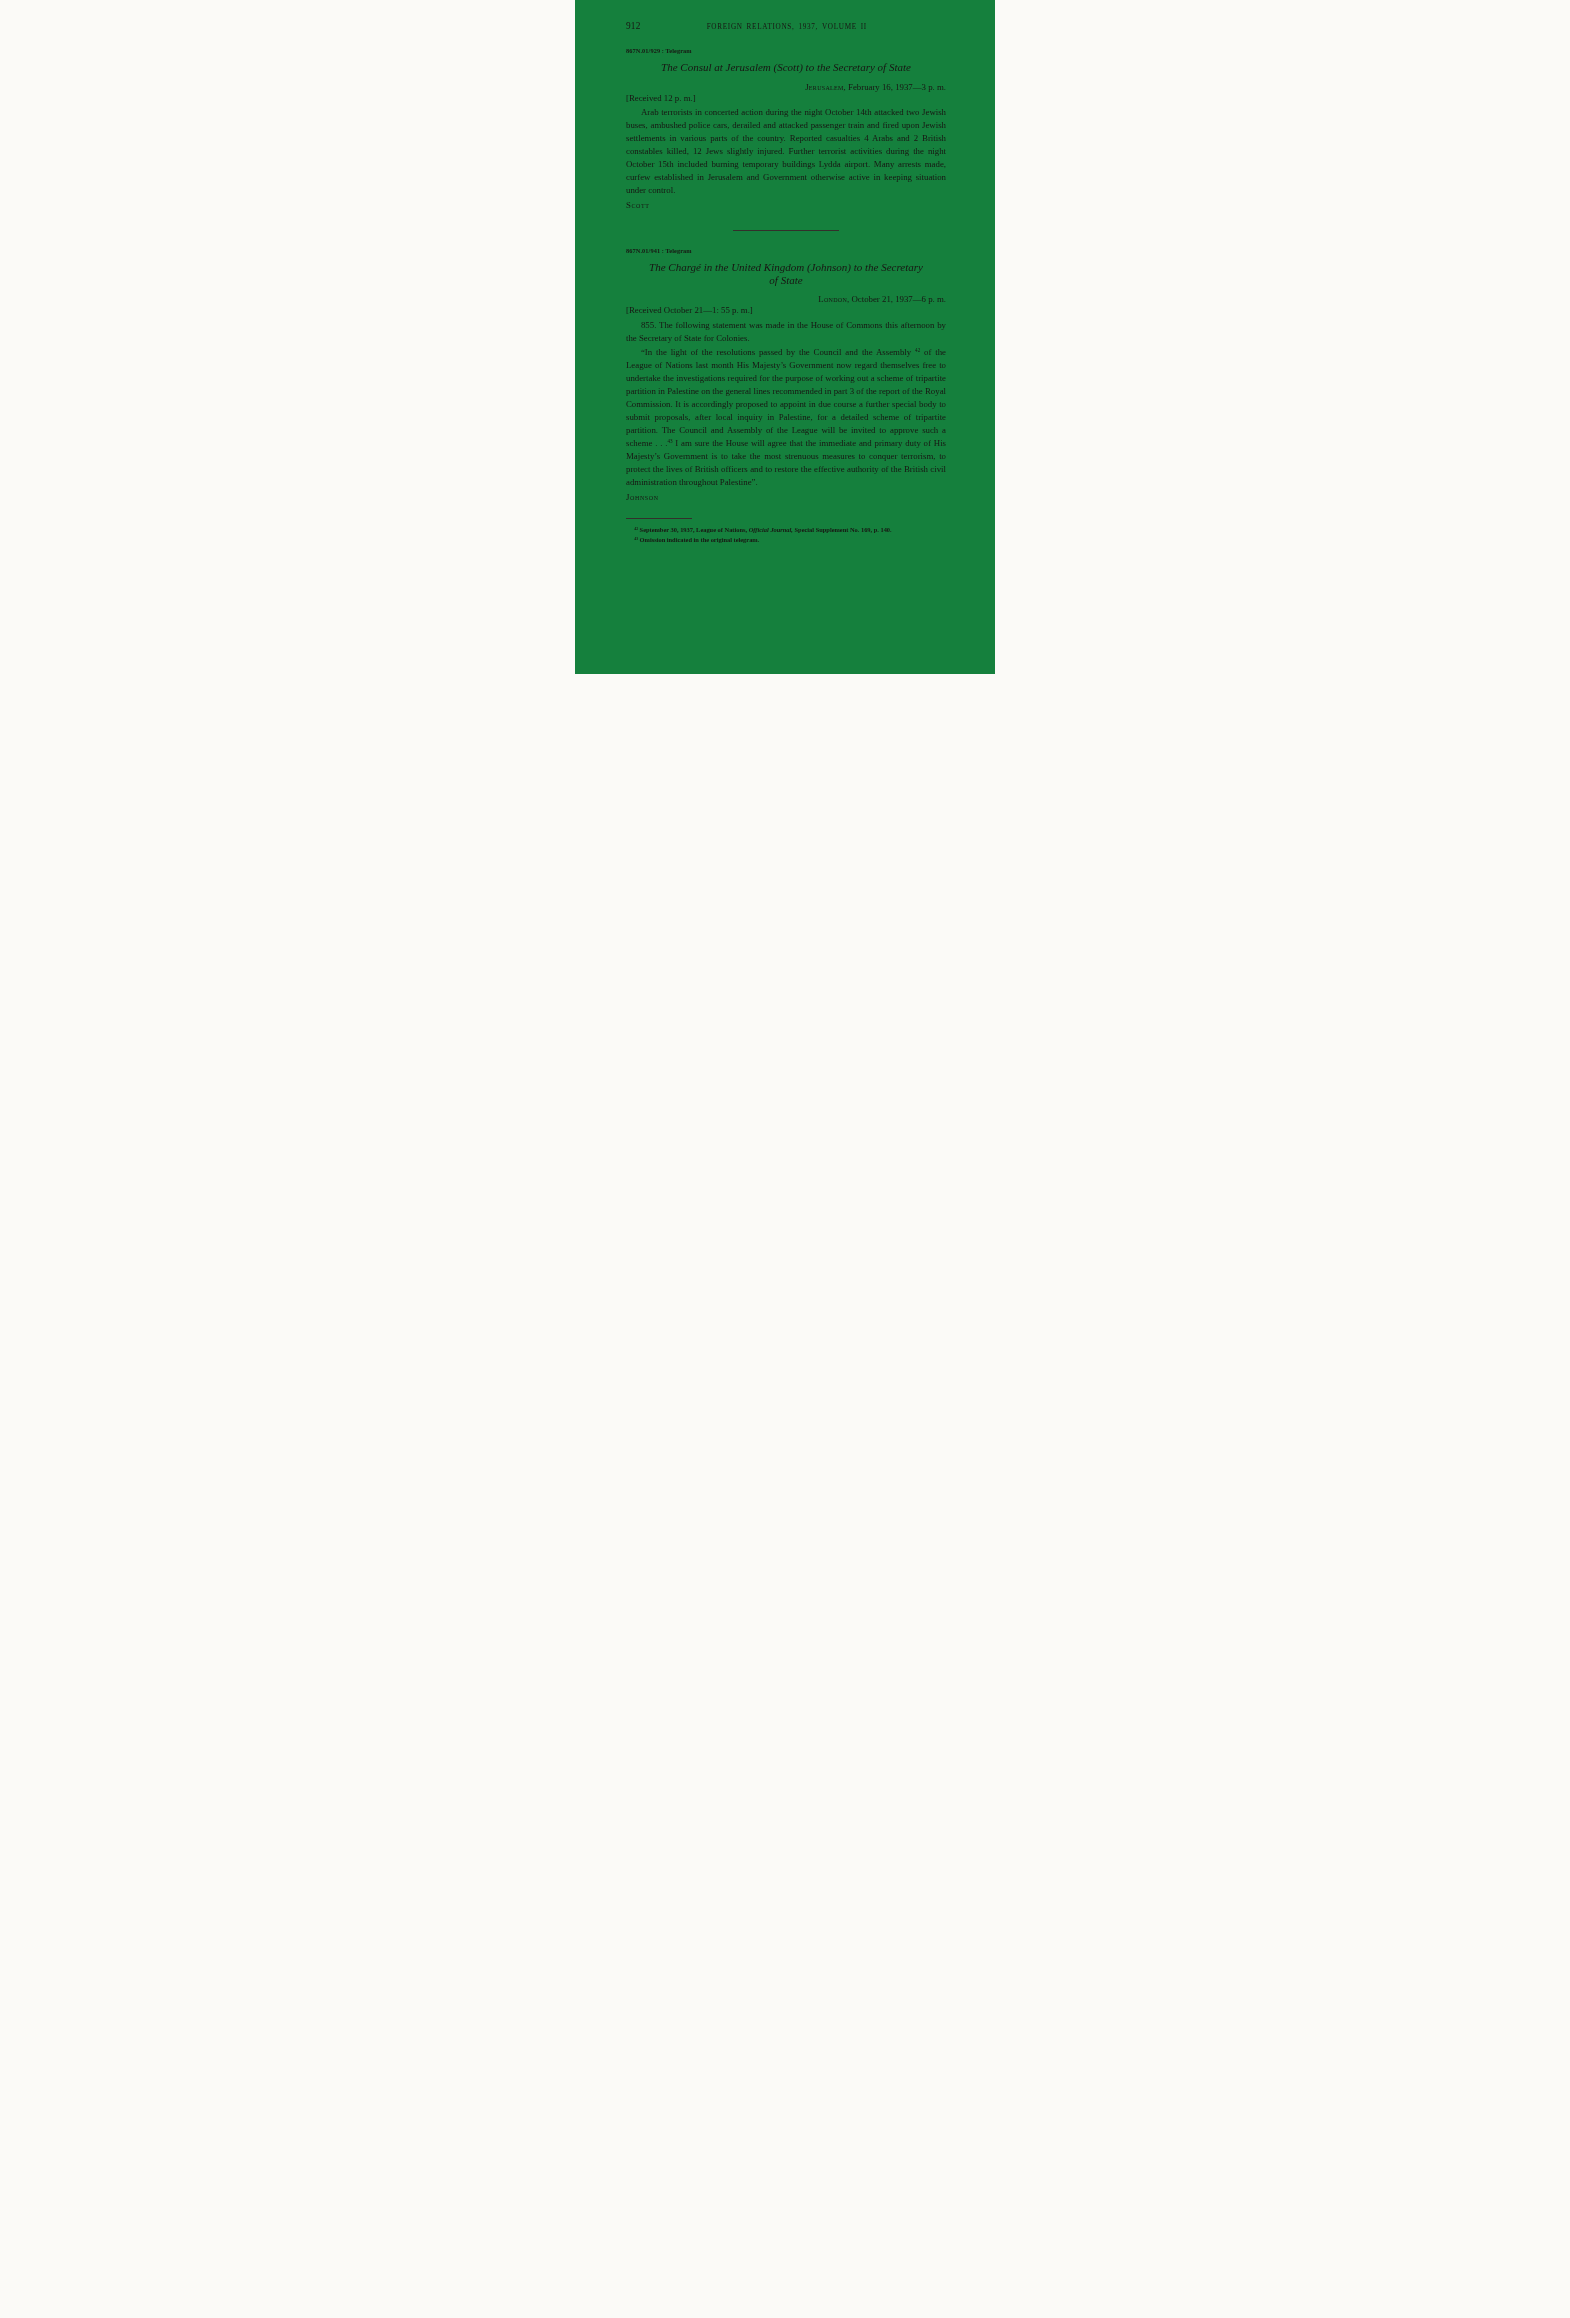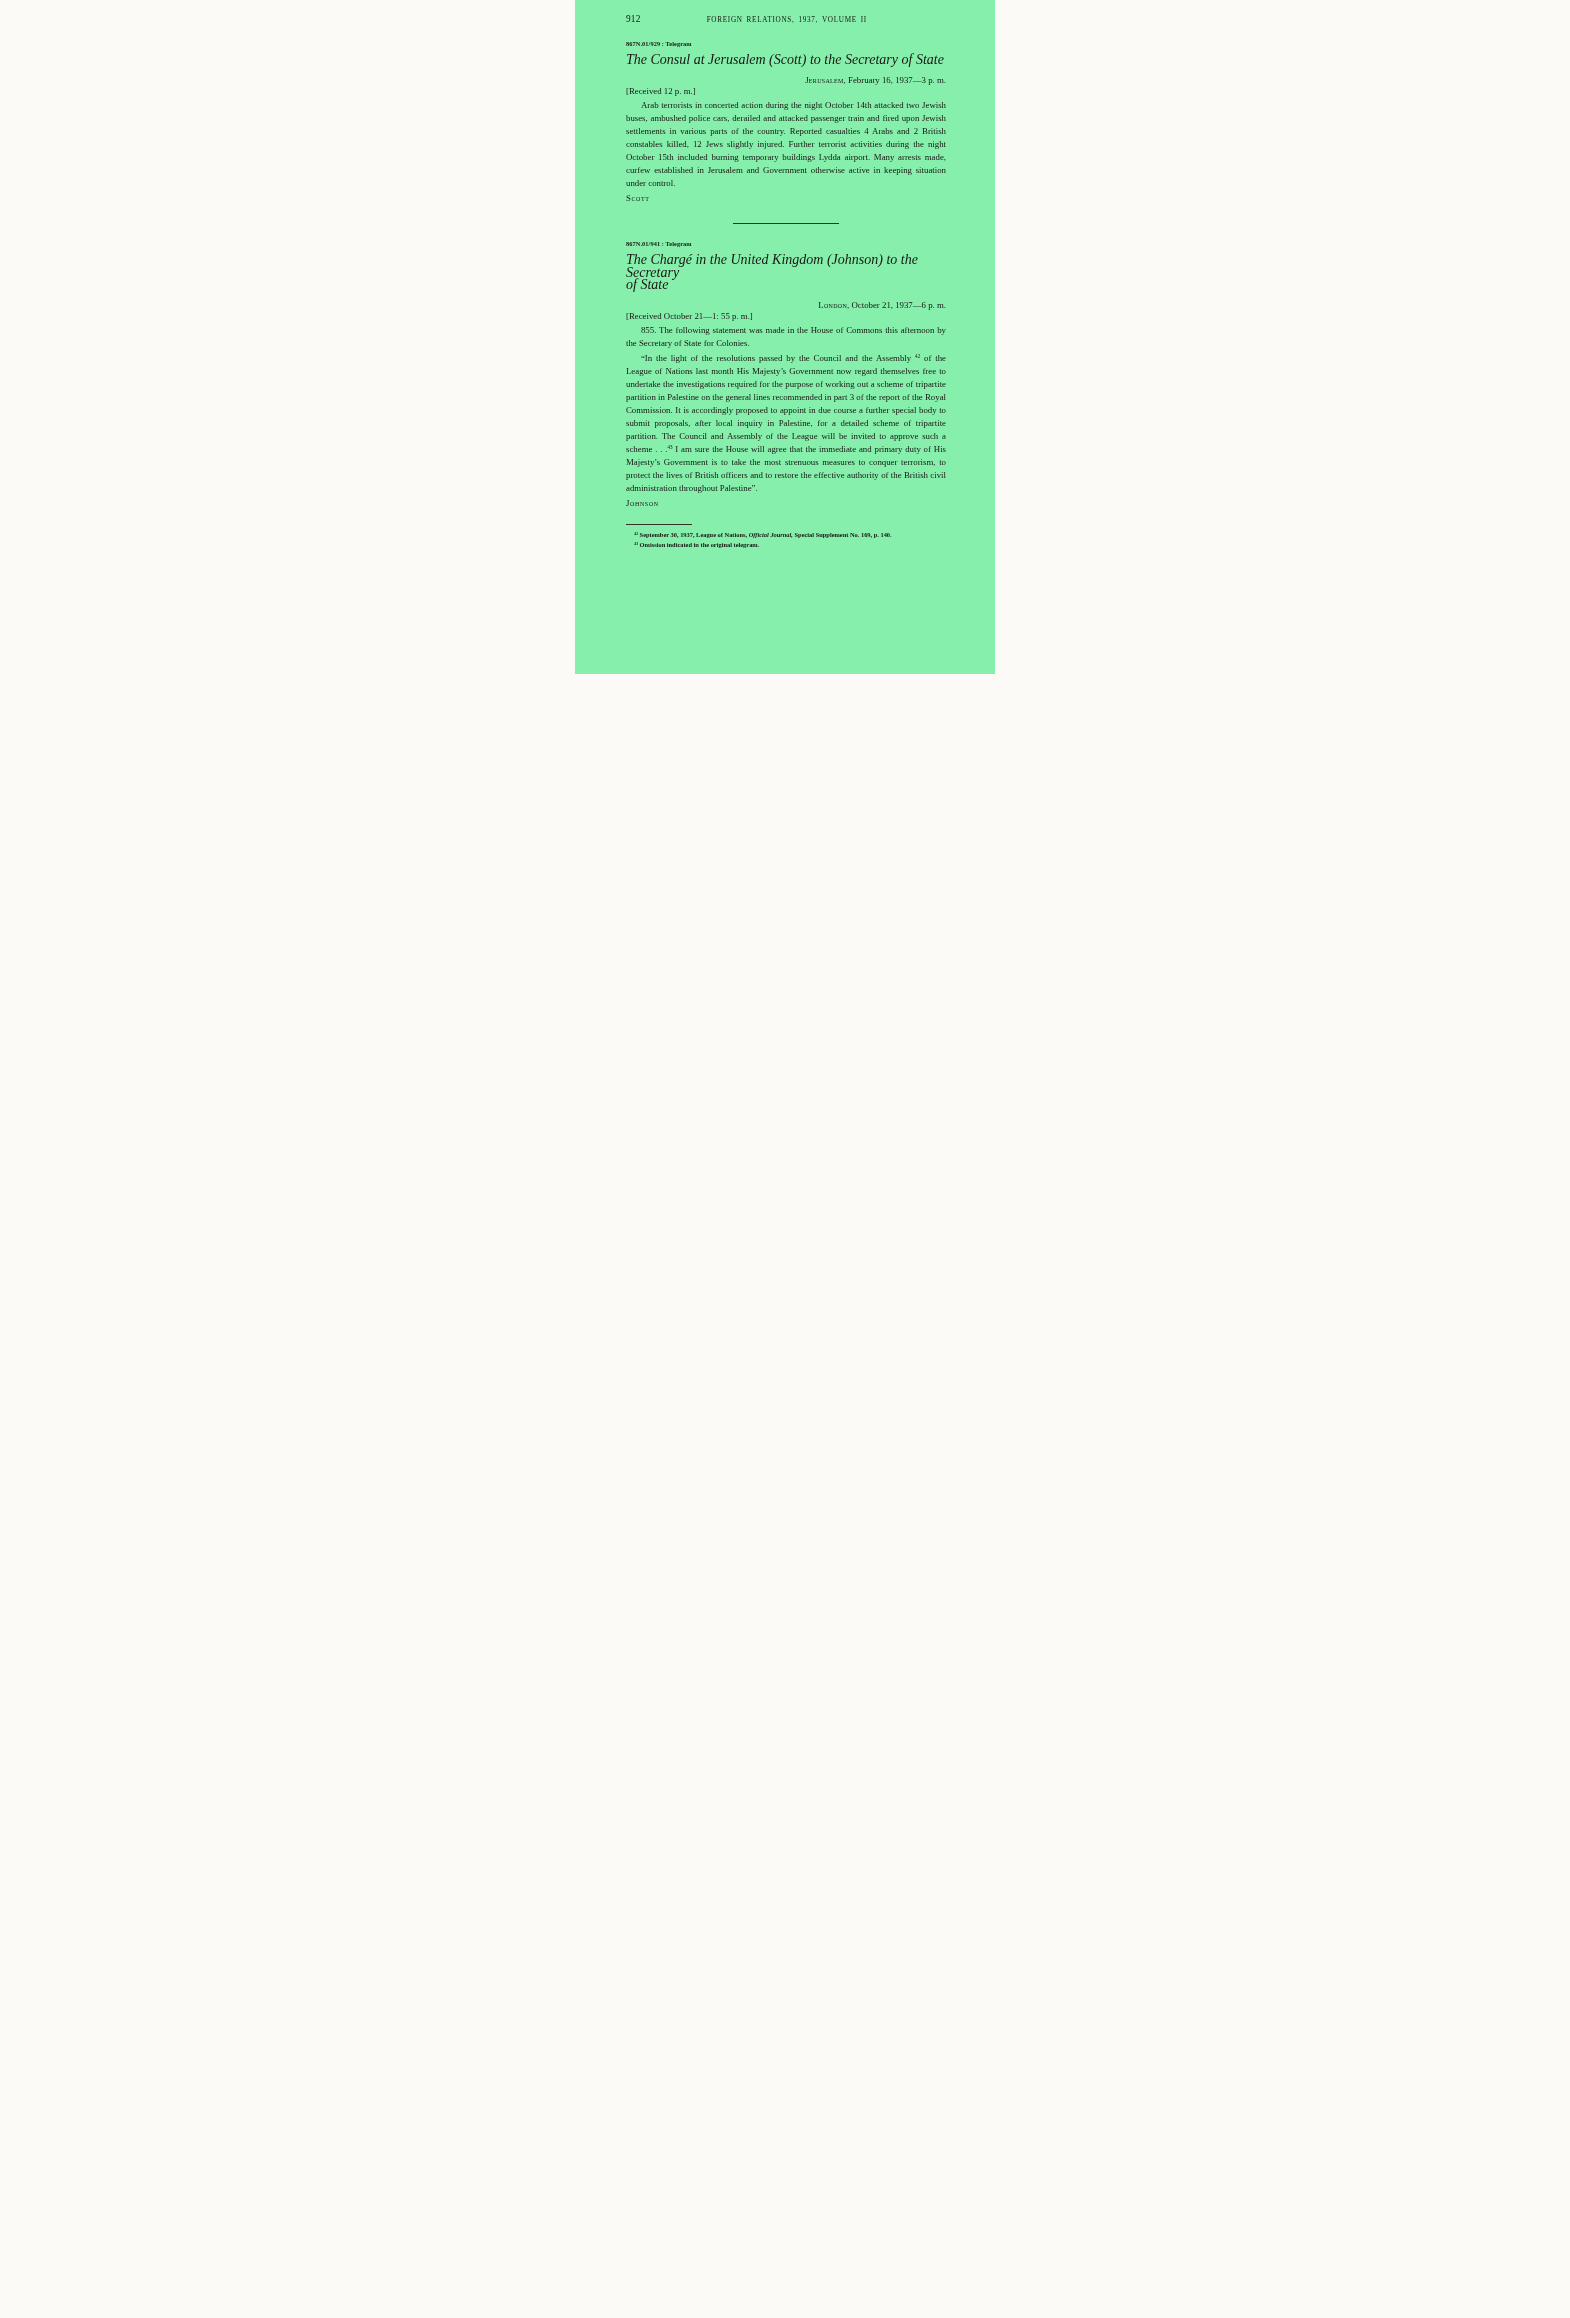--- a/index.html
+++ b/index.html
@@ -6,22 +6,22 @@
     margin: 0;
     padding: 0;
     background: #fbfaf7;
   }
   .page {
     position: relative;
     width: 420px;
     min-height: 674px;
     margin: 0 auto;
     box-sizing: border-box;
-    padding: 5px 49px 28px 51px;
-    background: #86efac;
+    padding: 12px 49px 28px 51px;
+    background: #15803d;
     color: #181613;
     font-family: "Liberation Serif", "DejaVu Serif", serif;
     font-size: 8.8px;
   }
 
   
   .running-head {
     display: flex;
     align-items: baseline;
   }
@@ -42,23 +42,23 @@
 
   
   .fileref {
     margin-top: 16px;
     font-size: 6.3px;
     font-weight: bold;
     letter-spacing: 0.1px;
   }
   .doc-heading {
     margin-top: 7px;
-    text-align: left;
+    text-align: center;
     font-style: italic;
-    font-size: 14px;
+    font-size: 11px;
     line-height: 12.5px;
   }
   .dateline {
     margin-top: 8px;
     text-align: right;
   }
   .received {
     text-align: left;
     line-height: 13px;
   }

